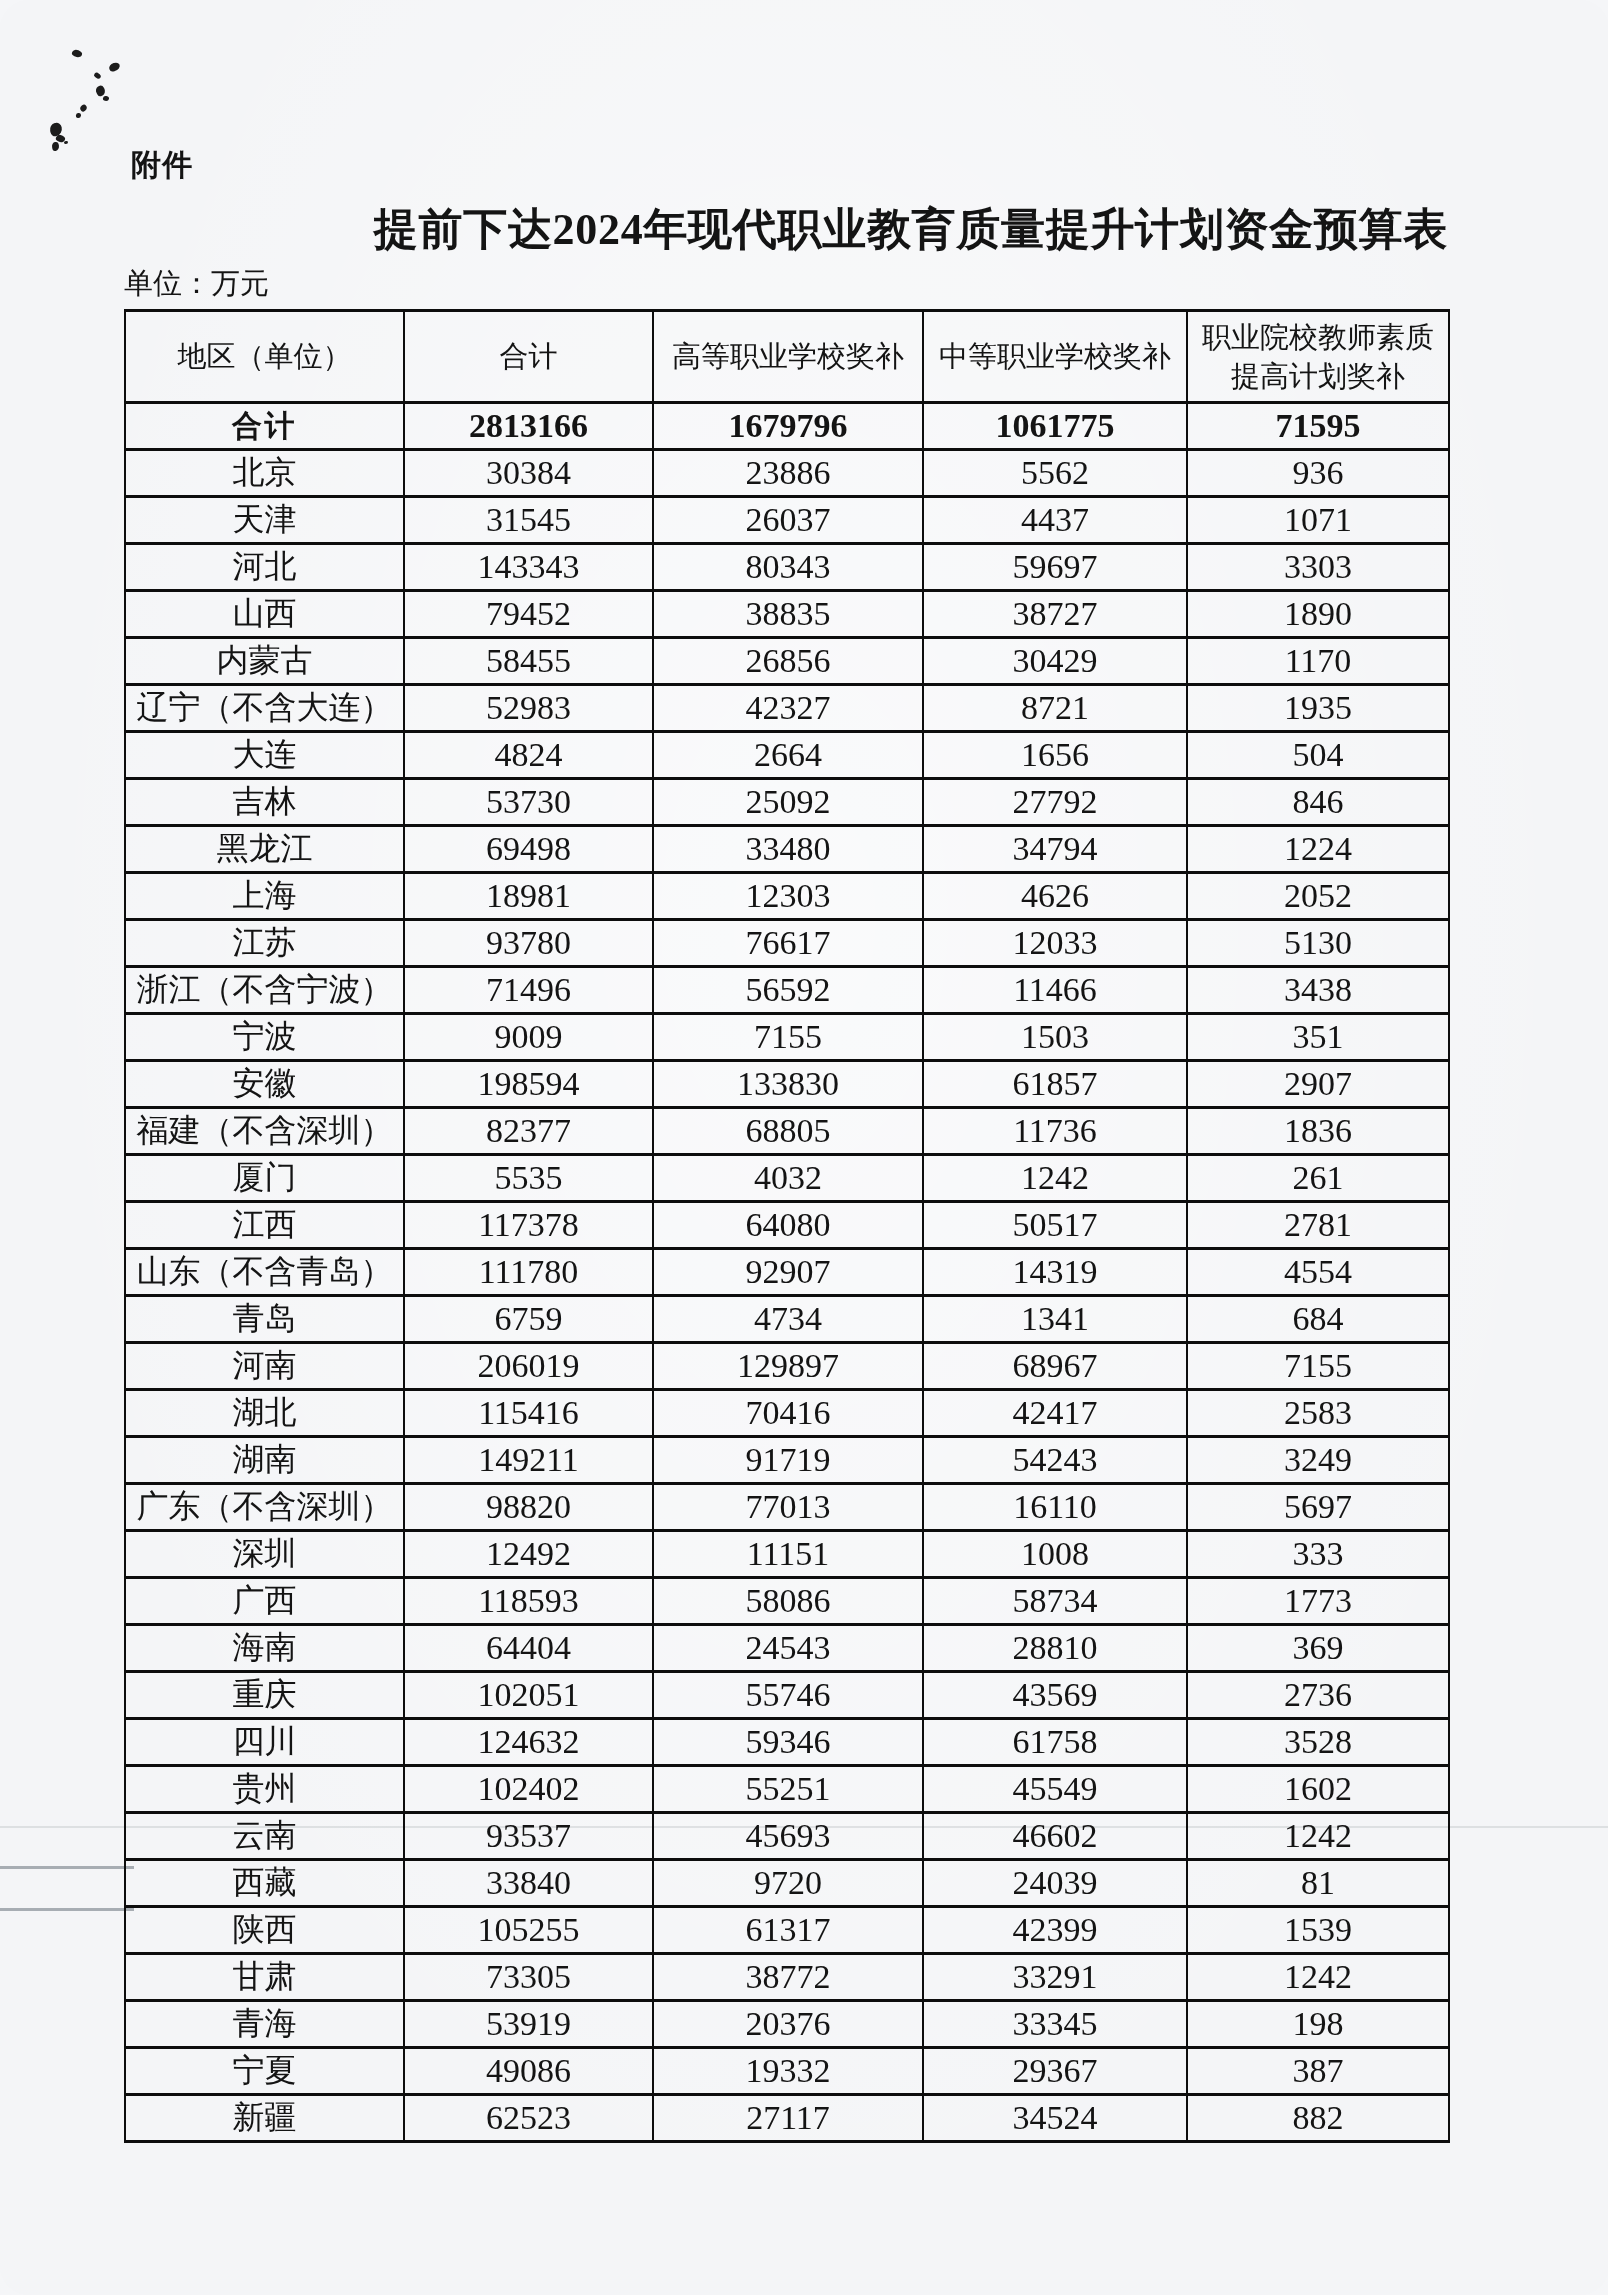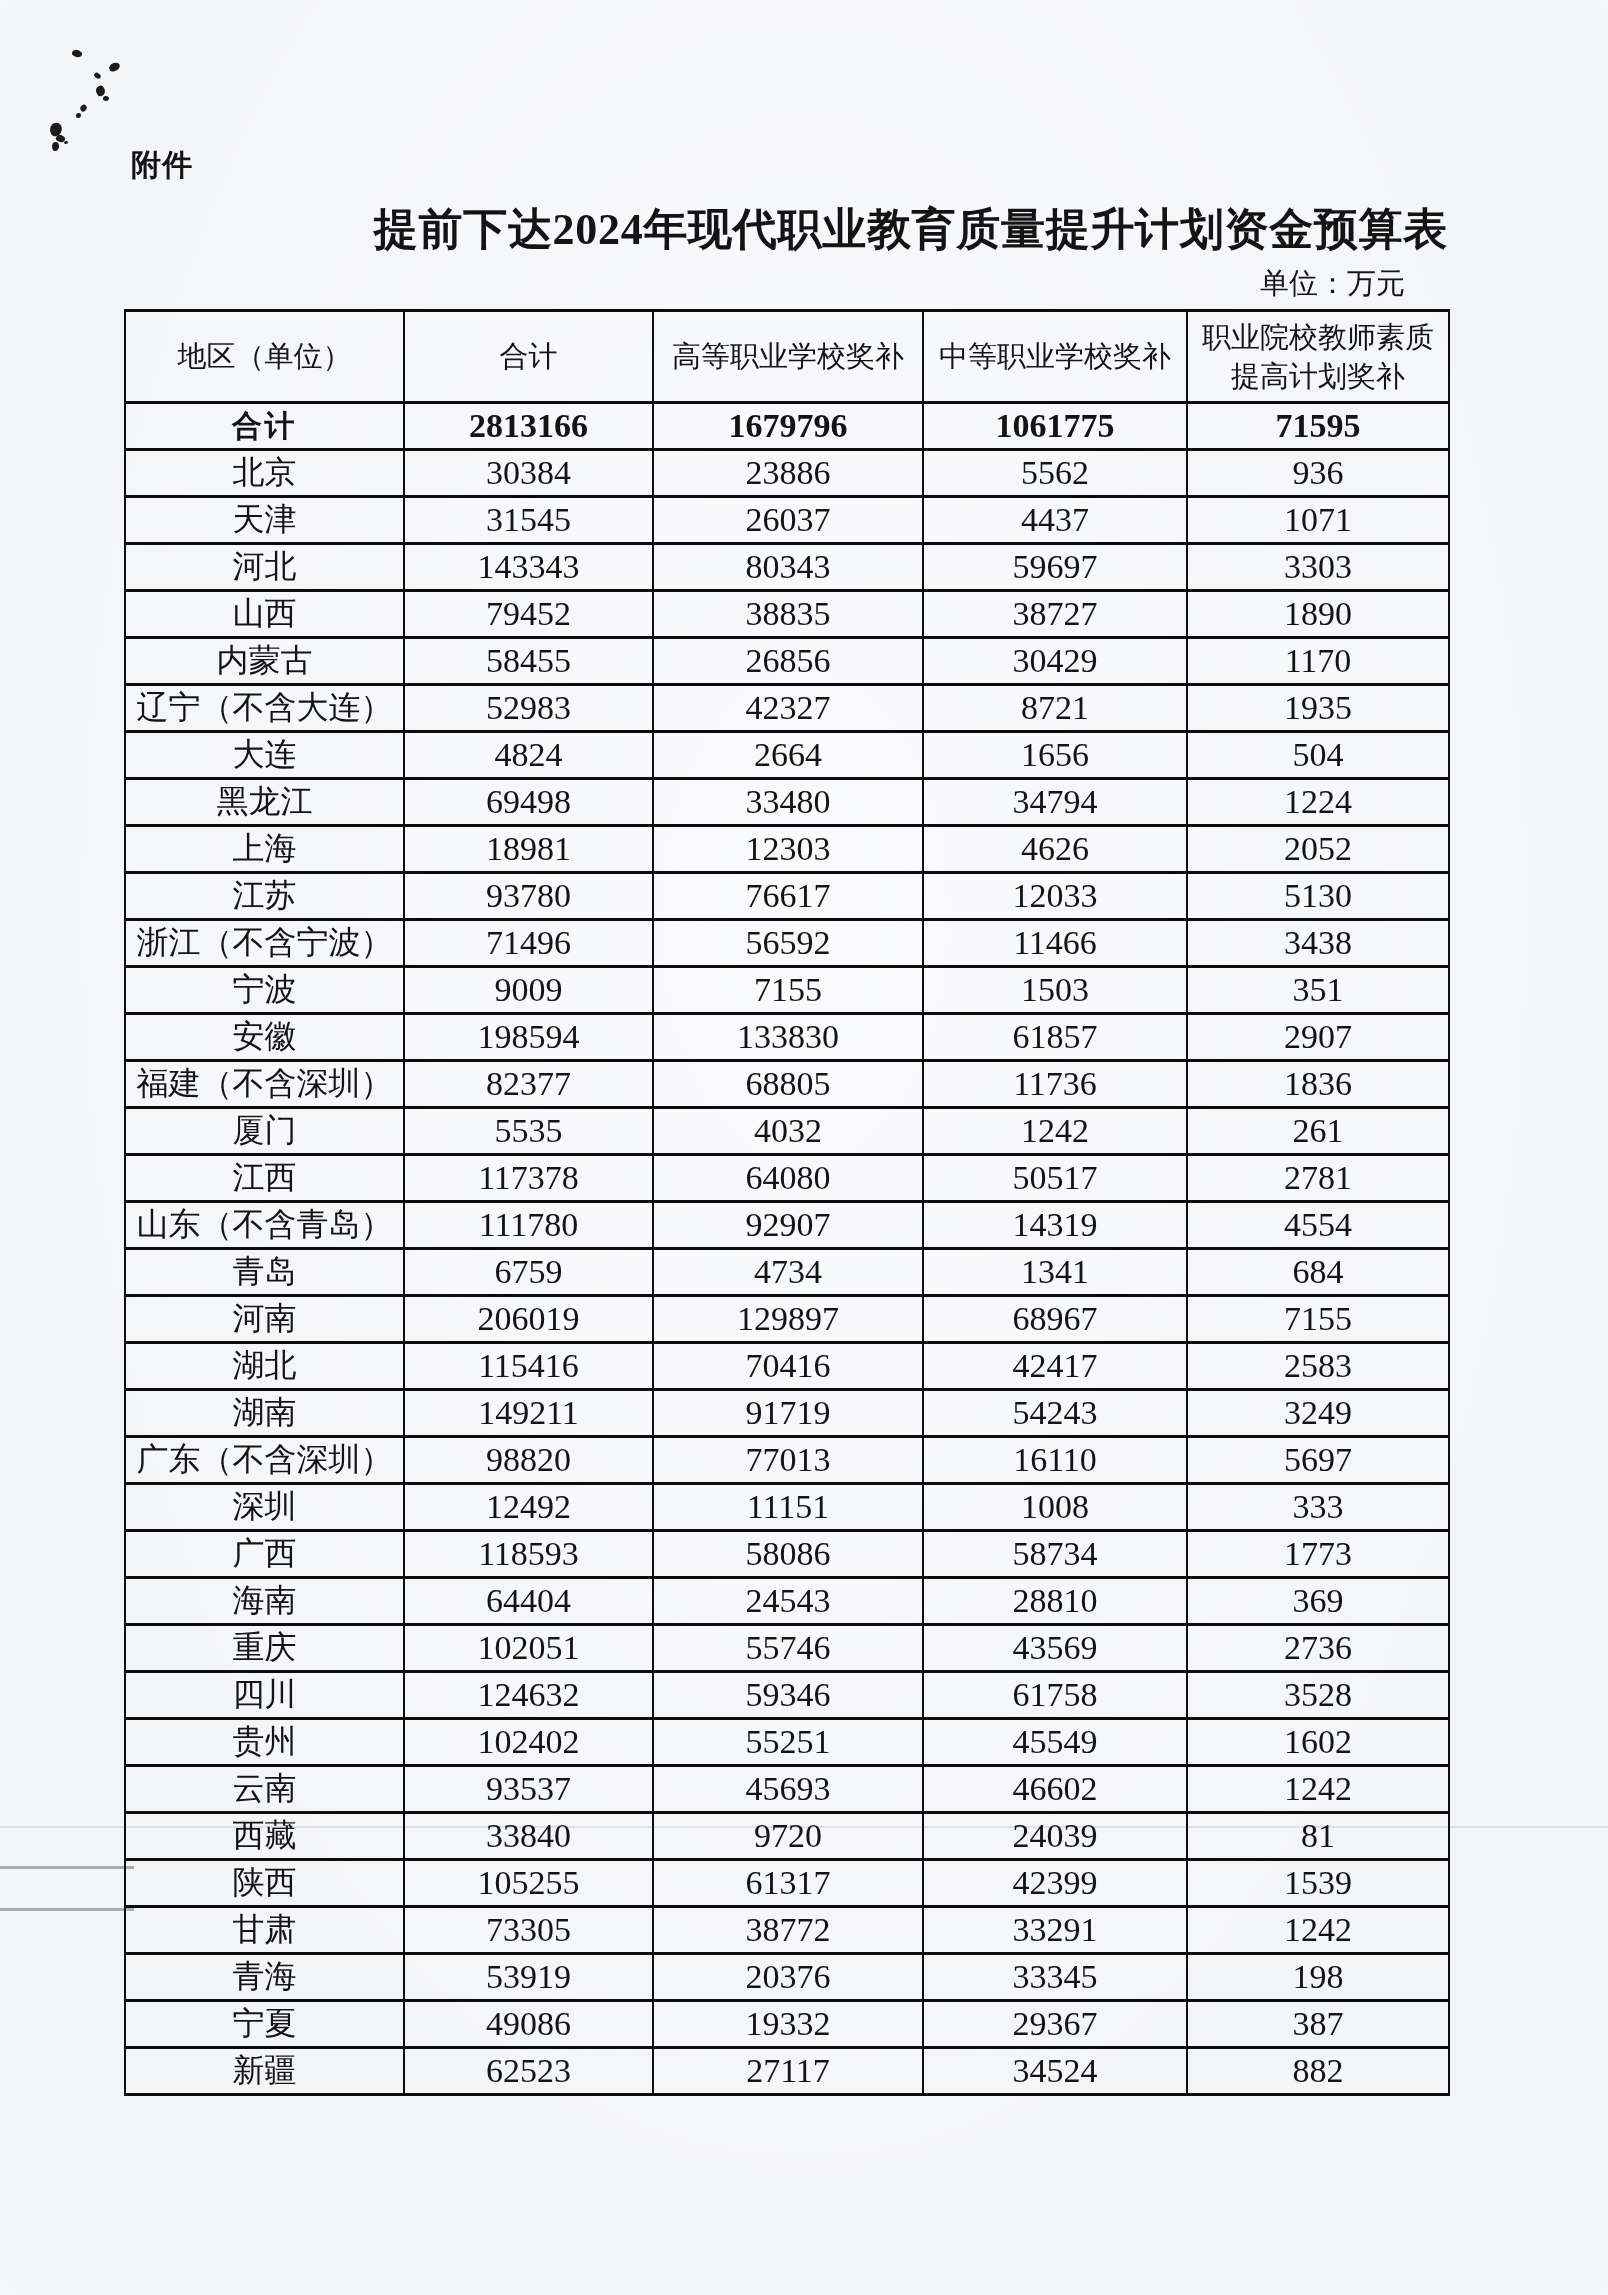--- a/index.html
+++ b/index.html
@@ -53,21 +53,21 @@
     letter-spacing: 0.7px;
     white-space: nowrap;
   }
   .unit-note {
     position: absolute;
     left: 124px;
     top: 264px;
     width: 1324px;
     box-sizing: border-box;
     padding-right: 43px;
-    text-align: right;
+    text-align: left;
     font-size: 29px;
   }
   table.budget {
     position: absolute;
     left: 124px;
     top: 309px;
     width: 1324px;
     border-collapse: collapse;
     table-layout: fixed;
     background: transparent;
@@ -206,20 +206,27 @@
           <td class="num">1935</td>
         </tr>
         <tr>
           <td class="region">大连</td>
           <td class="num">4824</td>
           <td class="num">2664</td>
           <td class="num">1656</td>
           <td class="num">504</td>
         </tr>
         <tr>
+          <td class="region">吉林</td>
+          <td class="num">53730</td>
+          <td class="num">25092</td>
+          <td class="num">27792</td>
+          <td class="num">846</td>
+        </tr>
+        <tr>
           <td class="region">黑龙江</td>
           <td class="num">69498</td>
           <td class="num">33480</td>
           <td class="num">34794</td>
           <td class="num">1224</td>
         </tr>
         <tr>
           <td class="region">上海</td>
           <td class="num">18981</td>
           <td class="num">12303</td>

